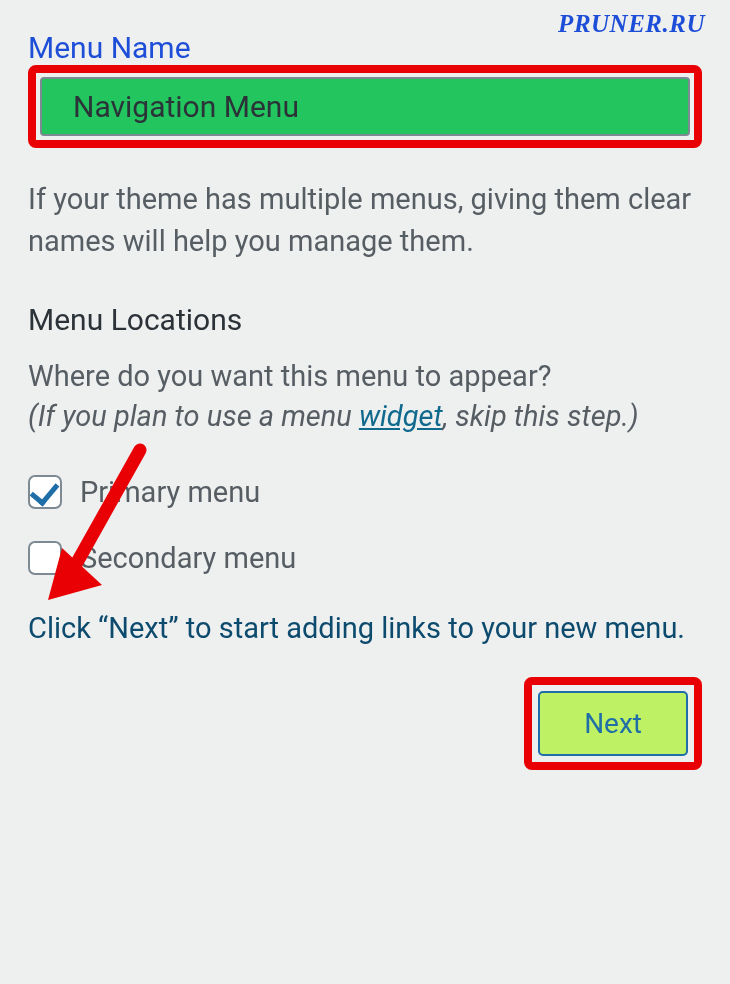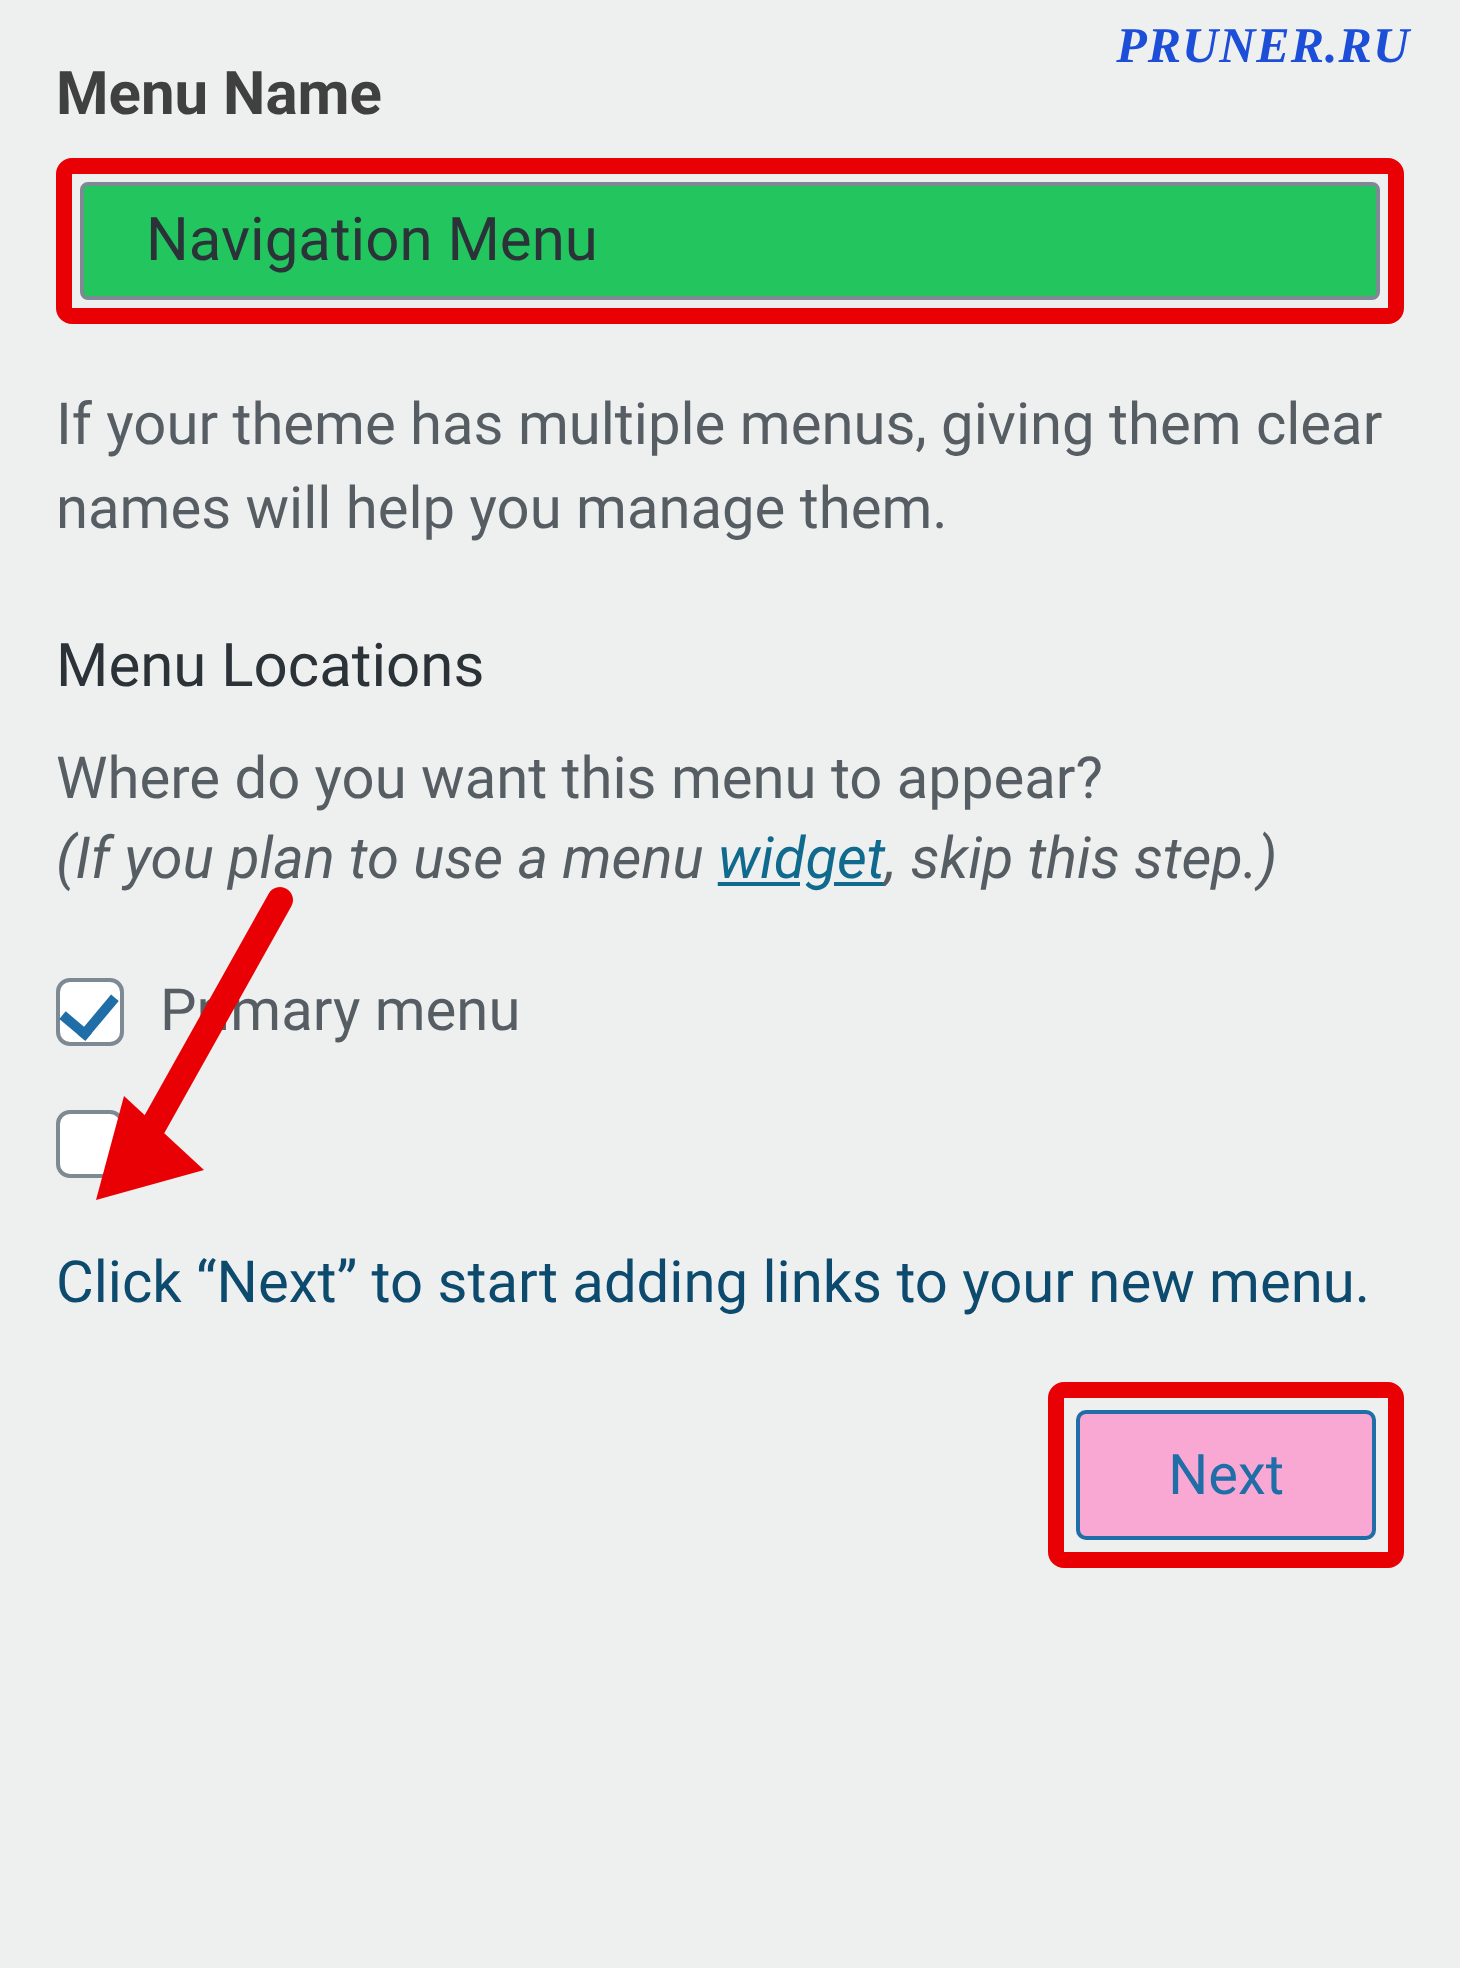--- a/index.html
+++ b/index.html
@@ -22,23 +22,23 @@
     right: 25px;
     font-family: Georgia, serif;
     font-style: italic;
     font-weight: bold;
     font-size: 25px;
     color: #1d4ed8;
     letter-spacing: 0.5px;
   }
   .section-heading {
     font-size: 30px;
-    font-weight: 700;
-    color: #404040;
-    margin-bottom: 14px;
+    font-weight: 400;
+    color: #1d4ed8;
+    margin-bottom: 0;
   }
   .input-highlight-wrap {
     border: 8px solid #e90005;
     border-radius: 8px;
     padding: 4px;
     margin-bottom: 30px;
   }
   .menu-name-input {
     width: 100%;
     font-size: 30px;
@@ -119,21 +119,21 @@
     display: flex;
     justify-content: flex-end;
   }
   .next-highlight-wrap {
     border: 8px solid #e90005;
     border-radius: 8px;
     padding: 6px;
   }
   .next-button {
     border: 2px solid #1f6ea8;
-    background: #f9a8d4;
+    background: #bef264;
     color: #1f6ea8;
     font-size: 28px;
     padding: 14px 44px;
     border-radius: 5px;
     cursor: pointer;
     font-family: inherit;
   }
   .arrow-annotation {
     position: absolute;
     left: 40px;
@@ -164,20 +164,21 @@
   <span>(If you plan to use a menu </span><a href="#" class="widget-link">widget</a><span>, skip this step.)</span>
 </p>
 
 <div class="checkbox-row">
   <div class="checkbox checked"></div>
   <span class="checkbox-label">Primary menu</span>
 </div>
 
 <div class="checkbox-row">
   <div class="checkbox"></div>
+  <span class="checkbox-label">Secondary menu</span>
 </div>
 
 <p class="instruction-text">Click “Next” to start adding links to your new menu.</p>
 
 <div class="button-row">
   <div class="next-highlight-wrap">
     <button class="next-button">Next</button>
   </div>
 </div>
 

